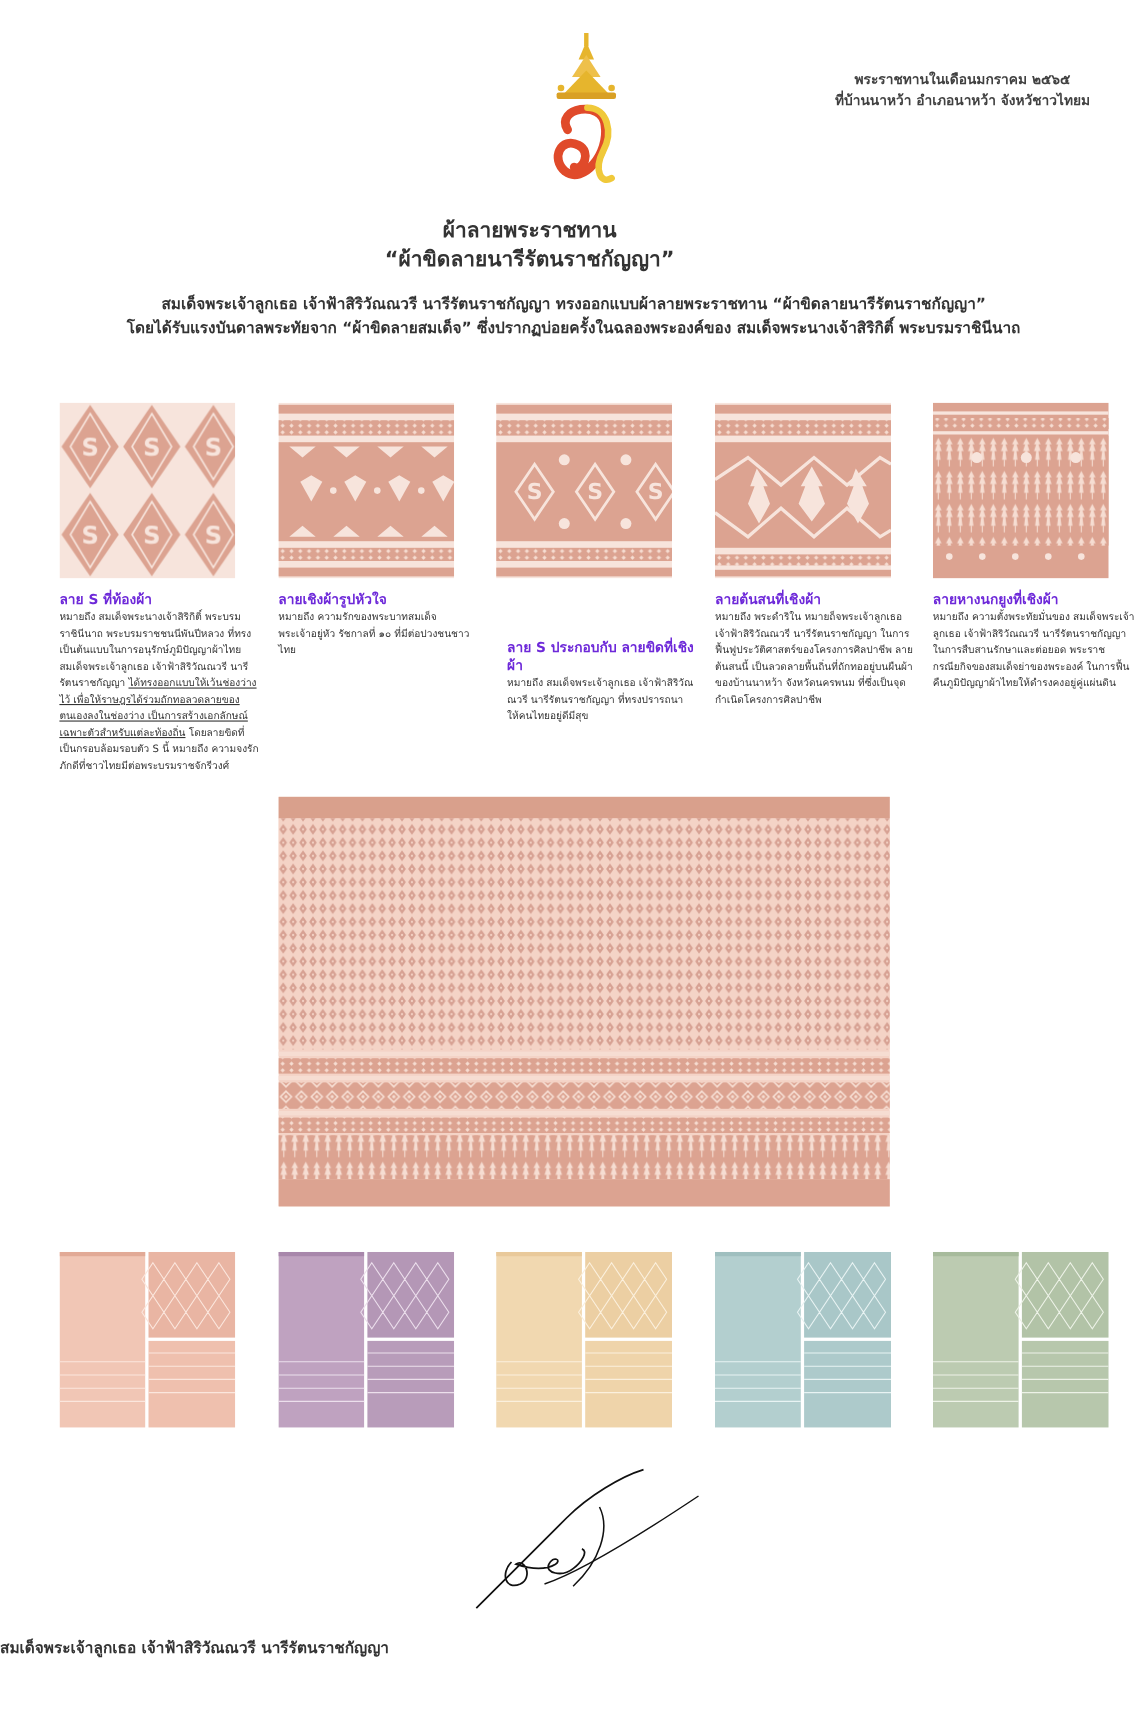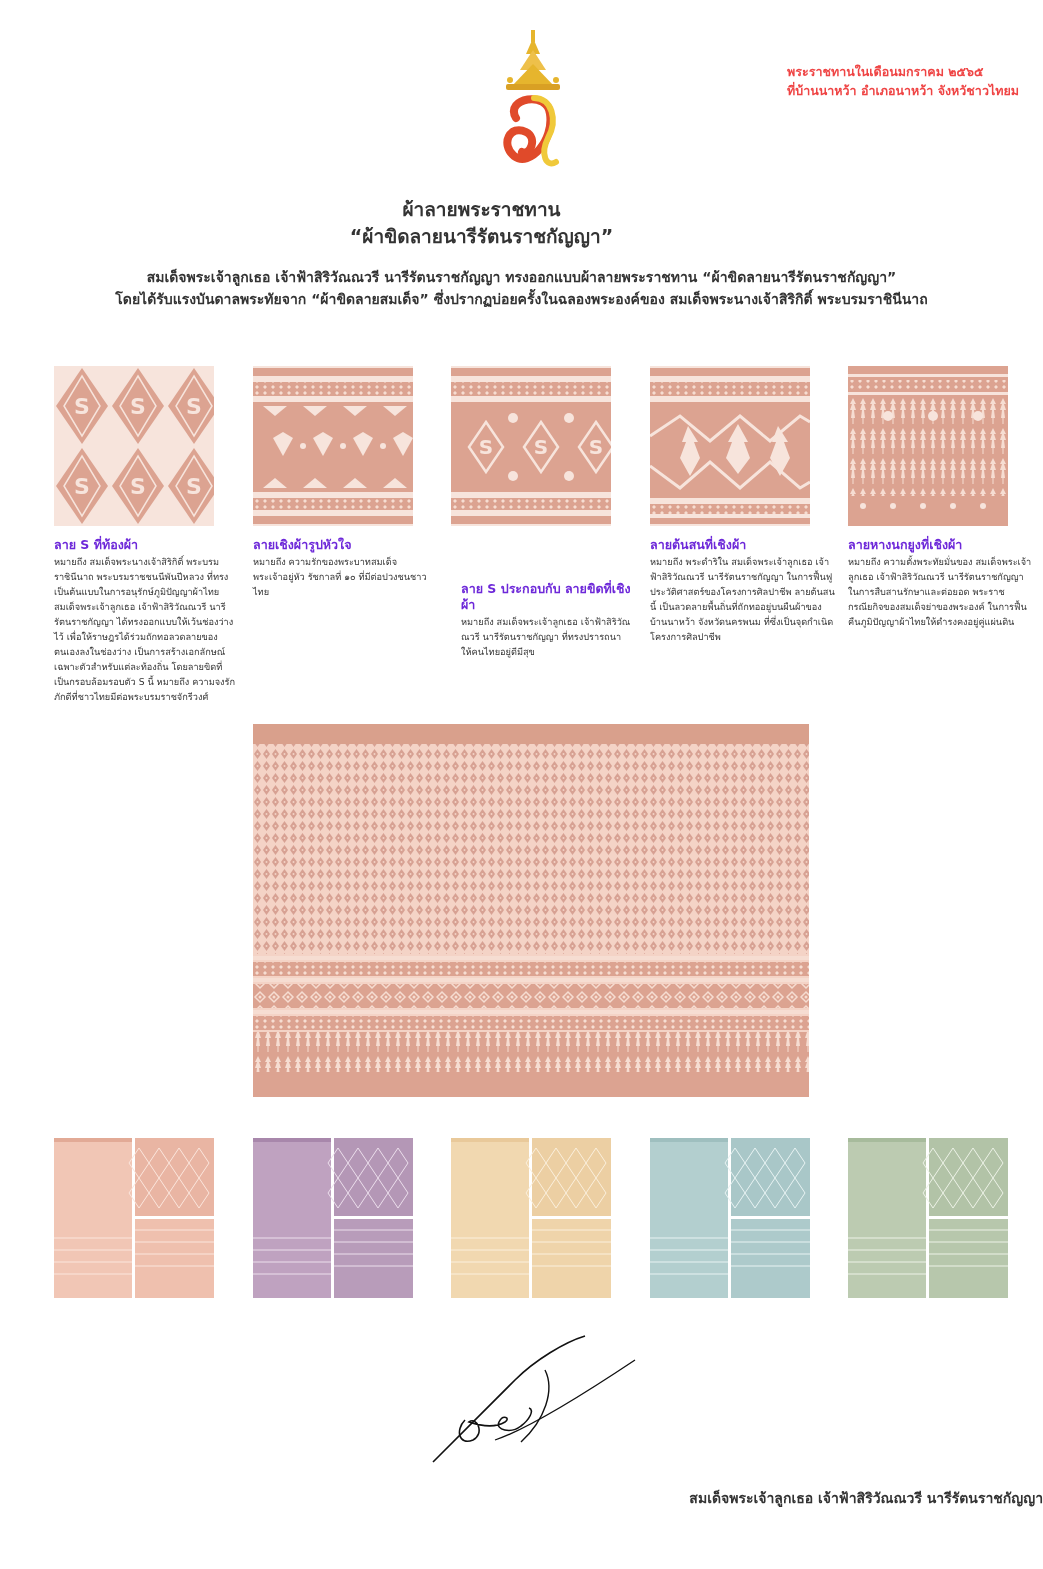--- a/index.html
+++ b/index.html
@@ -3,44 +3,44 @@
   <meta charset="utf-8">
   <style>
     * { box-sizing: border-box; margin: 0; padding: 0; }
     body { width: 1043px; height: 1569px; background: #ffffff; font-family: "DejaVu Sans", "Liberation Sans", sans-serif; color: #2a2a2a; position: relative; overflow: hidden; }
     .abs { position: absolute; }
 
     
     .logo { left: 496px; top: 28px; width: 74px; height: 148px; }
 
     
-    .royal-note { right: 24px; top: 62px; text-align: left; font-size: 12.5px; font-weight: bold; line-height: 19px; color: #ef4444; }
+    .royal-note { right: 52px; top: 62px; text-align: center; font-size: 12.5px; font-weight: bold; line-height: 19px; color: #404040; }
 
     
     .title { left: 0; width: 963px; top: 196px; text-align: center; font-size: 19px; font-weight: bold; line-height: 27px; color: #333; }
 
     
     .intro { left: 20px; width: 1003px; top: 266px; text-align: center; font-size: 14px; font-weight: bold; line-height: 22px; color: #333; }
 
     
     .motif { width: 160px; height: 160px; top: 366px; overflow: hidden; }
     .caption { top: 537px; width: 185px; }
     .caption h3 { font-size: 12.5px; font-weight: bold; line-height: 16px; color: #6d28d9; }
     .caption p { font-size: 9.2px; line-height: 15px; color: #333; margin-top: 1px; }
-    .caption p span.u { }
+    .caption p span.u { text-decoration: underline; }
 
     
     .big-cloth { left: 253px; top: 724px; width: 556px; height: 373px; overflow: hidden; }
 
     
     .variant { top: 1138px; width: 160px; height: 160px; overflow: hidden; }
 
     
     .signature { left: 425px; top: 1330px; width: 215px; height: 140px; }
-    .sig-name { left: 0; width: 1043px; top: 1487px; text-align: right; font-size: 14px; font-weight: bold; color: #333; }
+    .sig-name { left: 0; width: 1043px; top: 1487px; text-align: left; font-size: 14px; font-weight: bold; color: #333; }
   </style>
 </head>
 <body>
 
 <svg width="0" height="0" style="position:absolute">
   <defs>
     <pattern id="lattice" x="0" y="0" width="9" height="12" patternUnits="userSpaceOnUse">
       <rect width="9" height="12" fill="#f4d3c6"></rect>
       <path d="M4.5 1 L8 6 L4.5 11 L1 6 Z" fill="#d7a193"></path>
       <circle cx="4.5" cy="6" r="1" fill="#f4d3c6"></circle>
@@ -202,21 +202,21 @@
 <div class="abs caption" style="left:253px;">
   <h3>ลายเชิงผ้ารูปหัวใจ</h3>
   <p>หมายถึง ความรักของพระบาทสมเด็จพระเจ้าอยู่หัว รัชกาลที่ ๑๐ ที่มีต่อปวงชนชาวไทย</p>
 </div>
 <div class="abs caption" style="left:461px; width:170px;margin-top:44px;">
   <h3>ลาย S ประกอบกับ ลายขิดที่เชิงผ้า</h3>
   <p>หมายถึง สมเด็จพระเจ้าลูกเธอ เจ้าฟ้าสิริวัณณวรี นารีรัตนราชกัญญา ที่ทรงปรารถนาให้คนไทยอยู่ดีมีสุข</p>
 </div>
 <div class="abs caption" style="left:650px;">
   <h3>ลายต้นสนที่เชิงผ้า</h3>
-  <p>หมายถึง พระดำริใน สมเด็จพระเจ้าลูกเธอ เจ้าฟ้าสิริวัณณวรี นารีรัตนราชกัญญา ในการฟื้นฟูประวัติศาสตร์ของโครงการศิลปาชีพ ลายต้นสนนี้ เป็นลวดลายพื้นถิ่นที่ถักทออยู่บนผืนผ้าของบ้านนาหว้า จังหวัดนครพนม ที่ซึ่งเป็นจุดกำเนิดโครงการศิลปาชีพ</p>
+  <p>หมายถึง พระดำริใน หมายถ็จพระเจ้าลูกเธอ เจ้าฟ้าสิริวัณณวรี นารีรัตนราชกัญญา ในการฟื้นฟูประวัติศาสตร์ของโครงการศิลปาชีพ ลายต้นสนนี้ เป็นลวดลายพื้นถิ่นที่ถักทออยู่บนผืนผ้าของบ้านนาหว้า จังหวัดนครพนม ที่ซึ่งเป็นจุดกำเนิดโครงการศิลปาชีพ</p>
 </div>
 <div class="abs caption" style="left:848px;">
   <h3>ลายหางนกยูงที่เชิงผ้า</h3>
   <p>หมายถึง ความตั้งพระทัยมั่นของ สมเด็จพระเจ้าลูกเธอ เจ้าฟ้าสิริวัณณวรี นารีรัตนราชกัญญา ในการสืบสานรักษาและต่อยอด พระราชกรณียกิจของสมเด็จย่าของพระองค์ ในการฟื้นคืนภูมิปัญญาผ้าไทยให้ดำรงคงอยู่คู่แผ่นดิน</p>
 </div>
 
 <div class="abs big-cloth">
   <svg width="556" height="373" viewBox="0 0 556 373">
     <rect width="556" height="373" fill="#f4d3c6"></rect>
     <rect width="556" height="20" fill="#d9a08c"></rect>

